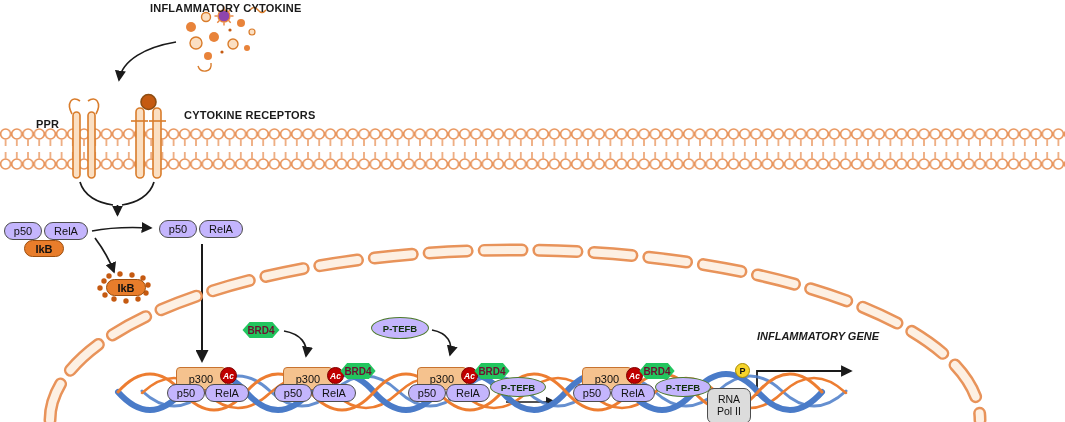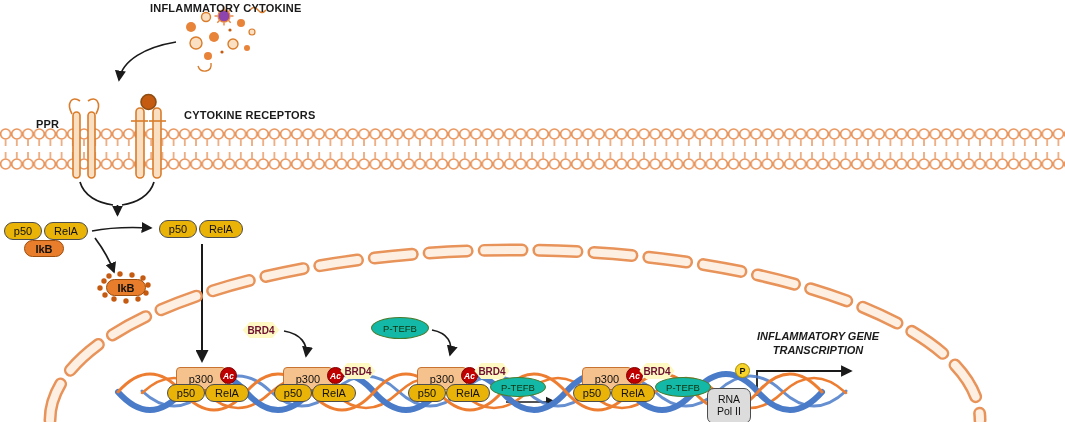--- a/index.html
+++ b/index.html
@@ -2,29 +2,29 @@
 <html><head>
 <meta charset="utf-8">
 <style>
   * { margin:0; padding:0; box-sizing:border-box; }
   html,body { background:#ffffff; font-family:"Liberation Sans", sans-serif; }
   #stage { position:relative; width:1065px; height:422px; background:#fff; overflow:hidden; }
   #artwork { position:absolute; left:0; top:0; }
   .lbl { position:absolute; font-size:11px; font-weight:600; color:#1a1a1a; white-space:nowrap; letter-spacing:.2px; }
   .node { position:absolute; display:flex; align-items:center; justify-content:center;
           font-size:11px; color:#111; white-space:nowrap; }
-  .pill { background:#eab308; border:1.4px solid #4d4d4d; border-radius:9px; height:18px; }
+  .pill { background:#c4b5fd; border:1.4px solid #4d4d4d; border-radius:9px; height:18px; }
   .ikb  { background:#E87D2B; border:1.4px solid #9C4E0E; border-radius:9px; height:17px; font-weight:600; }
   .p300 { background:#F5C28E; border:1.4px solid #C8732F; border-radius:4px; height:23px; }
   .ac   { background:#C00000; border:1px solid #7d0000; border-radius:50%; width:17px; height:17px;
           color:#fff; font-size:8.5px; font-weight:700;font-style:italic; }
-  .brd4 { background:#fef9c3; clip-path:polygon(8% 50%, 24% 0%, 76% 0%, 92% 50%, 76% 100%, 24% 100%);
+  .brd4 { background:#22c55e; clip-path:polygon(8% 50%, 24% 0%, 76% 0%, 92% 50%, 76% 100%, 24% 100%);
           height:16px; font-size:10px; font-weight:700; color:#6d1030; }
-  .ptefb{ background:#14b8a6; border:1.4px solid #4c7a2c; border-radius:50%; height:20px;
-          font-size:9.5px; font-weight:400; color:#10300a; }
+  .ptefb{ background:#c4b5fd; border:1.4px solid #4c7a2c; border-radius:50%; height:20px;
+          font-size:9.5px; font-weight:700; color:#10300a; }
   .rnapol{ background:#DCDCDC; border:1.4px solid #4d4d4d; border-radius:7px; flex-direction:column;
            font-size:10.5px; line-height:1.1;margin-top:17px; }
   .phos { background:#F6D42C; border:1.2px solid #a88a00; border-radius:50%; width:15px; height:15px;
           font-size:9px; font-weight:700; }
   .gene-label { position:absolute; font-size:11px; font-weight:600; color:#1a1a1a;
                 text-align:center; line-height:1.3;font-style:italic; }
 </style>
 </head>
 <body>
 
@@ -130,21 +130,20 @@
         <circle cx="109" cy="276" r="2.7"></circle>
     </g>
   </svg>
 
   <div class="lbl" style="left:150px;top:2px">INFLAMMATORY CYTOKINE</div>
   <div class="lbl" style="left:36px;top:118px">PPR</div>
   <div class="lbl" style="left:184px;top:109px">CYTOKINE RECEPTORS</div>
 
   <div class="gene-label" style="left:723px;top:329px;width:190px">
     <div>INFLAMMATORY GENE</div>
-    <div>TRANSCRIPTION</div>
   </div>
 
   <div class="node pill" style="left:4px;top:222px;width:38px">p50</div>
   <div class="node pill" style="left:44px;top:222px;width:44px">RelA</div>
   <div class="node ikb" style="left:24px;top:240px;width:40px">IkB</div>
 
   <div class="node pill" style="left:159px;top:220px;width:38px">p50</div>
   <div class="node pill" style="left:199px;top:220px;width:44px">RelA</div>
 
   <div class="node ikb" style="left:106px;top:279px;width:40px">IkB</div>

